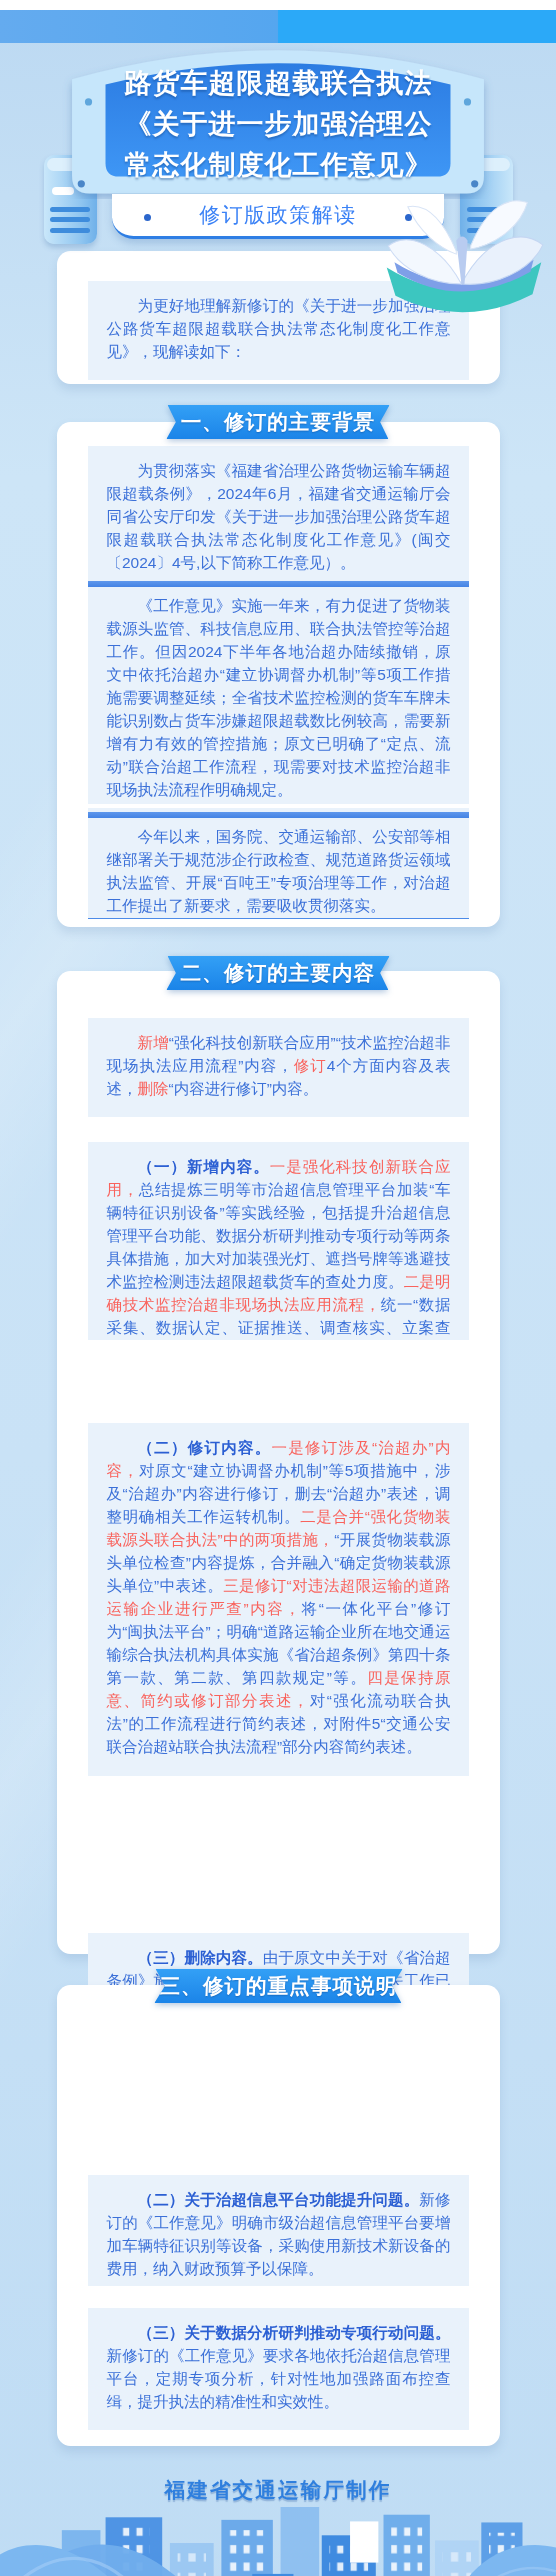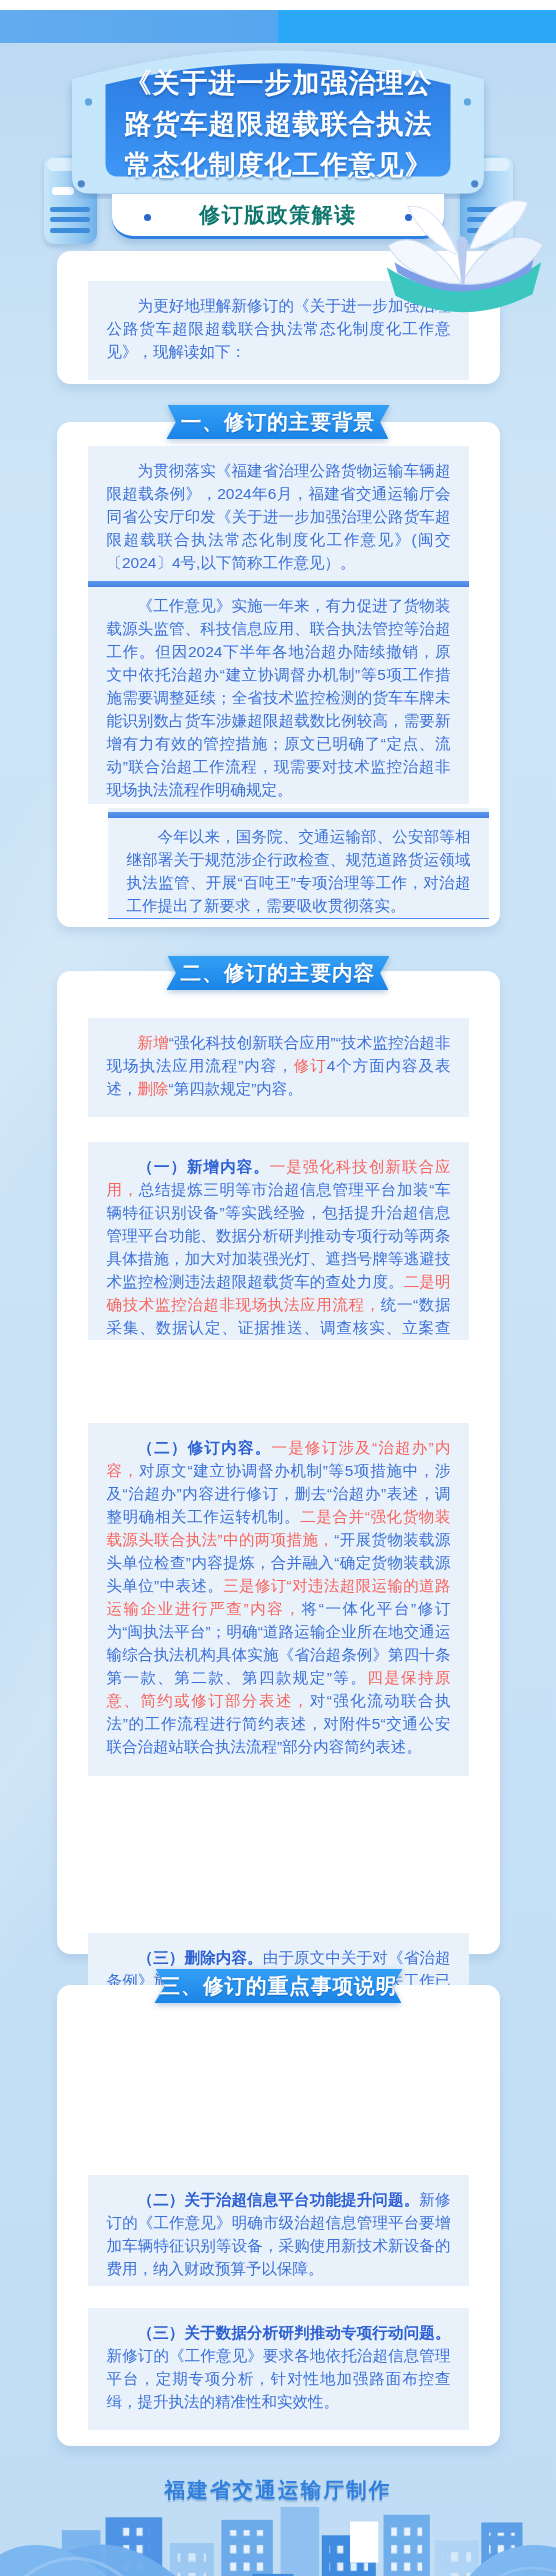--- a/index.html
+++ b/index.html
@@ -20,21 +20,21 @@
   .scroll .cloud{position:absolute;left:8.2px;width:21.6px;height:8.2px;border-radius:4.6px;background:#ffffff;}
   
   #title-lines{left:111px;top:63px;width:335px;text-align:center;color:#ffffff;
                font-size:27px;font-weight:bold;line-height:41px;letter-spacing:1px;
                text-shadow:0 1.5px 2.1px rgba(20,70,140,.45);z-index:4;}
   
   #subtitle-banner{left:112px;top:194px;width:332px;height:42px;background:#ffffff;
                    border-bottom:3.1px solid #2e7ee4;border-radius:0 0 21.6px 21.6px;
                    box-shadow:0 4.1px 7.2px rgba(70,120,180,.25);z-index:3;}
   #subtitle-text{position:absolute;left:0;top:7.2px;width:100%;text-align:center;
-                 font-size:21px;font-weight:bold;color:#0f766e;letter-spacing:1.5px;}
+                 font-size:21px;font-weight:normal;color:#3b82f6;letter-spacing:1.5px;}
   .banner-dot{position:absolute;top:19.6px;width:7.2px;height:7.2px;border-radius:50%;background:#2b66cc;}
   
   .card{left:57px;width:443px;background:#ffffff;border-radius:13.4px;box-shadow:0 5.2px 9.3px rgba(90,130,180,.18);}
   .box{left:88px;width:381px;background:#e9f2fb;box-sizing:border-box;padding:13.4px 18.5px;
        font-size:15.5px;line-height:23px;color:#3b70d8;text-align:justify;overflow:hidden;}
   .box p{margin:0;text-indent:2em;}
   .box.topbar{padding-top:4px;}
   .top-bar{height:6.2px;margin:0 -18.5px 7.2px -18.5px;background:linear-gradient(180deg,#5e97ec,#4483e4);}
   .bot-line{position:absolute;left:0;bottom:0;width:100%;height:1.5px;background:#4c8be8;}
   .seg-red{color:#f9635d;}
@@ -88,22 +88,22 @@
     </defs>
     <path d="M70 68 Q470 -45 870 68 L870 256 Q870 290 836 290 L104 290 Q70 290 70 256 Z" fill="#c6e6fb" filter="url(#softShadow)"></path>
     <path d="M135 78 Q470 -4 805 78 L805 231 Q805 257 779 257 L161 257 Q135 257 135 231 Z" fill="url(#panelGrad)"></path>
     <circle cx="102" cy="112" r="7" fill="#5fa6dc"></circle>
     <circle cx="838" cy="112" r="7" fill="#5fa6dc"></circle>
     <circle cx="88" cy="271" r="7" fill="#4a86c8"></circle>
     <circle cx="852" cy="271" r="7" fill="#4a86c8"></circle>
   </svg>
 
   <div class="abs" id="title-lines">
+    <div>路货车超限超载联合执法</div>
     <div>《关于进一步加强治理公</div>
-    <div>路货车超限超载联合执法</div>
     <div>常态化制度化工作意见》</div>
   </div>
 
   <div class="abs" id="subtitle-banner">
     <div id="subtitle-text">修订版政策解读</div>
     <div class="banner-dot" style="left:32px;"></div>
     <div class="banner-dot" style="right:32px;"></div>
   </div>
 
   <svg class="abs" style="left:379px;top:185px;z-index:6;" width="170" height="147" viewBox="0 0 330 285">
@@ -126,33 +126,33 @@
   </div>
 
   <div class="abs card" style="top:422px;height:505px;"></div>
   <div class="abs box" style="top:446px;height:144px;">
     <p>为贯彻落实《福建省治理公路货物运输车辆超限超载条例》，2024年6月，福建省交通运输厅会同省公安厅印发《关于进一步加强治理公路货车超限超载联合执法常态化制度化工作意见》(闽交〔2024〕4号,以下简称工作意见）。</p>
   </div>
   <div class="abs box topbar" style="top:577px;height:227px;">
     <div class="top-bar"></div>
     <p>《工作意见》实施一年来，有力促进了货物装载源头监管、科技信息应用、联合执法管控等治超工作。但因2024下半年各地治超办陆续撤销，原文中依托治超办“建立协调督办机制”等5项工作措施需要调整延续；全省技术监控检测的货车车牌未能识别数占货车涉嫌超限超载数比例较高，需要新增有力有效的管控措施；原文已明确了“定点、流动”联合治超工作流程，现需要对技术监控治超非现场执法流程作明确规定。</p>
   </div>
-  <div class="abs box topbar" style="top:808px;height:111px;margin-left:20px;">
+  <div class="abs box topbar" style="top:808px;height:111px;">
     <div class="top-bar"></div>
     <p>今年以来，国务院、交通运输部、公安部等相继部署关于规范涉企行政检查、规范道路货运领域执法监管、开展“百吨王”专项治理等工作，对治超工作提出了新要求，需要吸收贯彻落实。</p>
     <div class="bot-line"></div>
   </div>
 
   <div class="abs ribbon-wrap" style="left:167px;top:956px;width:222px;">
     <div class="ribbon">二、修订的主要内容</div>
   </div>
 
   <div class="abs card" style="top:971px;height:983px;"></div>
   <div class="abs box" style="top:1018px;height:99px;">
-    <p><span class="seg-red">新增</span><span>“强化科技创新联合应用”“技术监控治超非现场执法应用流程”内容，</span><span class="seg-red">修订</span><span>4个方面内容及表述，</span><span class="seg-red">删除</span><span>“第四款规定”内容。</span></p>
+    <p><span class="seg-red">新增</span><span>“强化科技创新联合应用”“技术监控治超非现场执法应用流程”内容，</span><span class="seg-red">修订</span><span>4个方面内容及表述，</span><span class="seg-red">删除</span><span>“内容进行修订”内容。</span></p>
   </div>
   <div class="abs box" style="top:1142px;height:198px;">
     <p><span class="seg-bold">（一）新增内容。</span><span class="seg-red">一是强化科技创新联合应用，</span><span>总结提炼三明等市治超信息管理平台加装“车辆特征识别设备”等实践经验，包括提升治超信息管理平台功能、数据分析研判推动专项行动等两条具体措施，加大对加装强光灯、遮挡号牌等逃避技术监控检测违法超限超载货车的查处力度。</span><span class="seg-red">二是明确技术监控治超非现场执法应用流程，</span><span>统一“数据采集、数据认定、证据推送、调查核实、立案查处、协同监管”等六项流程实施，统一技术监控电子显示屏当场提示告知、手机短信现场告知、调查通知书等格式。</span></p>
   </div>
   <div class="abs box" style="top:1423px;height:353px;">
     <p><span class="seg-bold">（二）修订内容。</span><span class="seg-red">一是修订涉及“治超办”内容，</span><span>对原文“建立协调督办机制”等5项措施中，涉及“治超办”内容进行修订，删去“治超办”表述，调整明确相关工作运转机制。</span><span class="seg-red">二是合并“强化货物装载源头联合执法”中的两项措施，</span><span>“开展货物装载源头单位检查”内容提炼，合并融入“确定货物装载源头单位”中表述。</span><span class="seg-red">三是修订“对违法超限运输的道路运输企业进行严查”内容，</span><span>将“一体化平台”修订为“闽执法平台”；明确“道路运输企业所在地交通运输综合执法机构具体实施《省治超条例》第四十条第一款、第二款、第四款规定”等。</span><span class="seg-red">四是保持原意、简约或修订部分表述，</span><span>对“强化流动联合执法”的工作流程进行简约表述，对附件5“交通公安联合治超站联合执法流程”部分内容简约表述。</span></p>
   </div>
   <div class="abs box" style="top:1933px;height:71px;">
     <p><span class="seg-bold">（三）删除内容。</span><span>由于原文中关于对《省治超条例》施行情况进行评估总结并上报的相关工作已按期完成，特删除“加强信息报送”整段内容。</span></p>
   </div>

